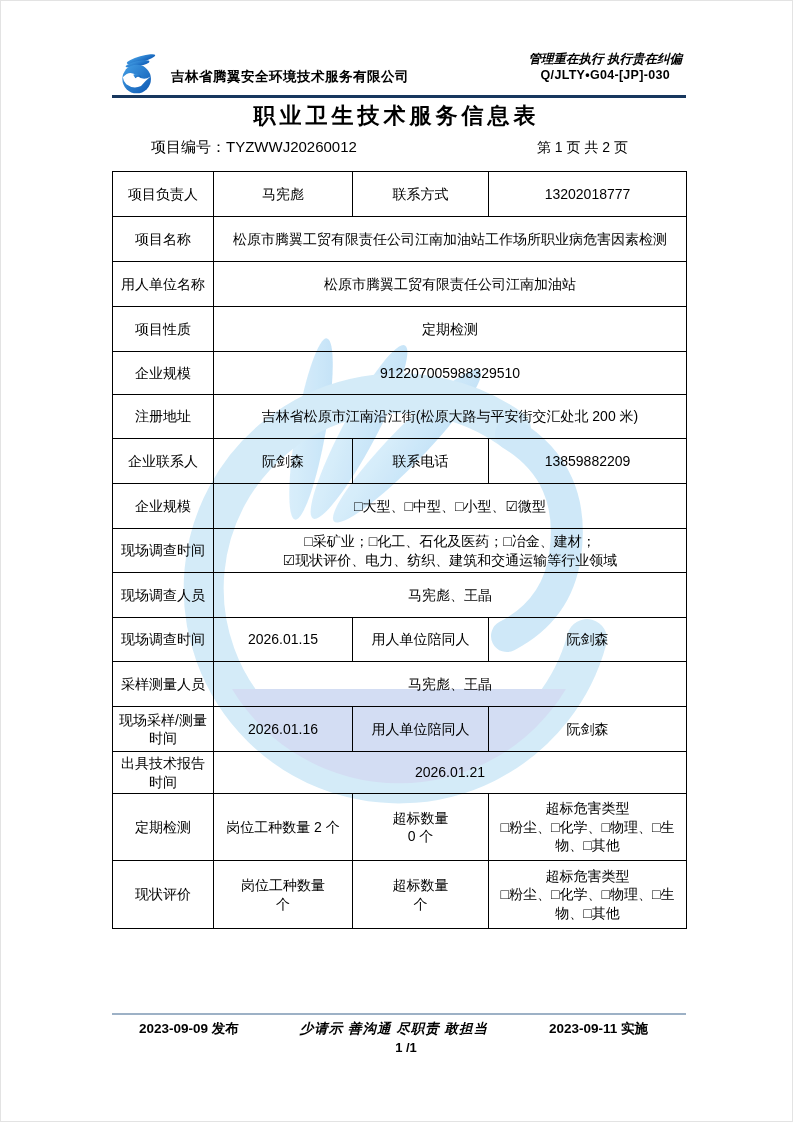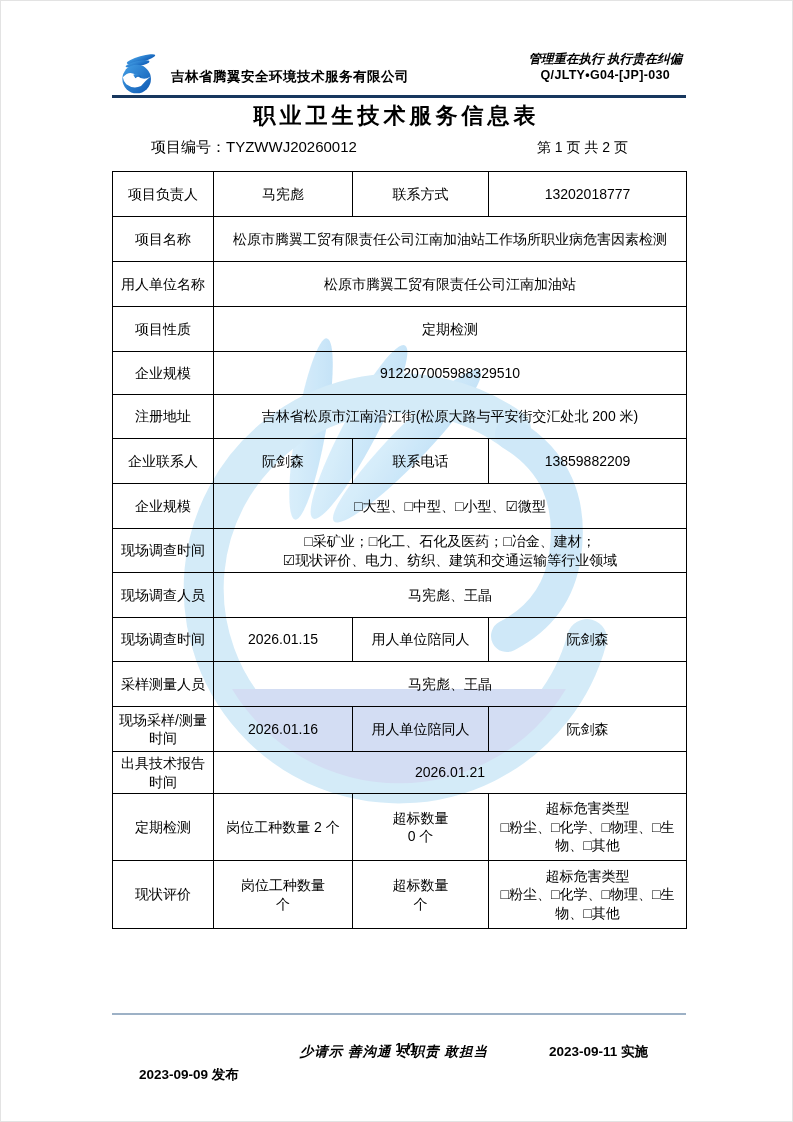--- a/index.html
+++ b/index.html
@@ -27,21 +27,21 @@
   
   table.form { position:absolute; left:111px; top:170px; width:574px; z-index:1;
                border-collapse:collapse; table-layout:fixed; font-size:14px; background:transparent; }
   table.form td { border:1.5px solid #000; text-align:center; vertical-align:middle;
                   padding:2px 4px; line-height:1.32; overflow:hidden; }
   td.lbl { }
   
   .ftr-rule { position:absolute; left:111px; top:1012px; width:574px; height:1.5px; background:#9db1c6; z-index:2; }
   .ftr-line { position:absolute; left:111px; top:1019px; width:574px; display:flex;
               justify-content:space-between; align-items:center; font-size:13.5px; font-weight:bold; z-index:2; }
-  .ftr-release { margin-left:27px;margin-top:46px; }
+  .ftr-release { margin-left:27px; }
   .ftr-motto { font-style:italic; letter-spacing:1px; }
   .ftr-implement { margin-right:38px; }
   .ftr-page { position:absolute; left:0; right:0; top:1039px; text-align:center;
               font-size:13px; font-weight:bold; z-index:2;margin-left:19px; }
 </style>
 </head>
 <body>
 
 <div class="page">
 

